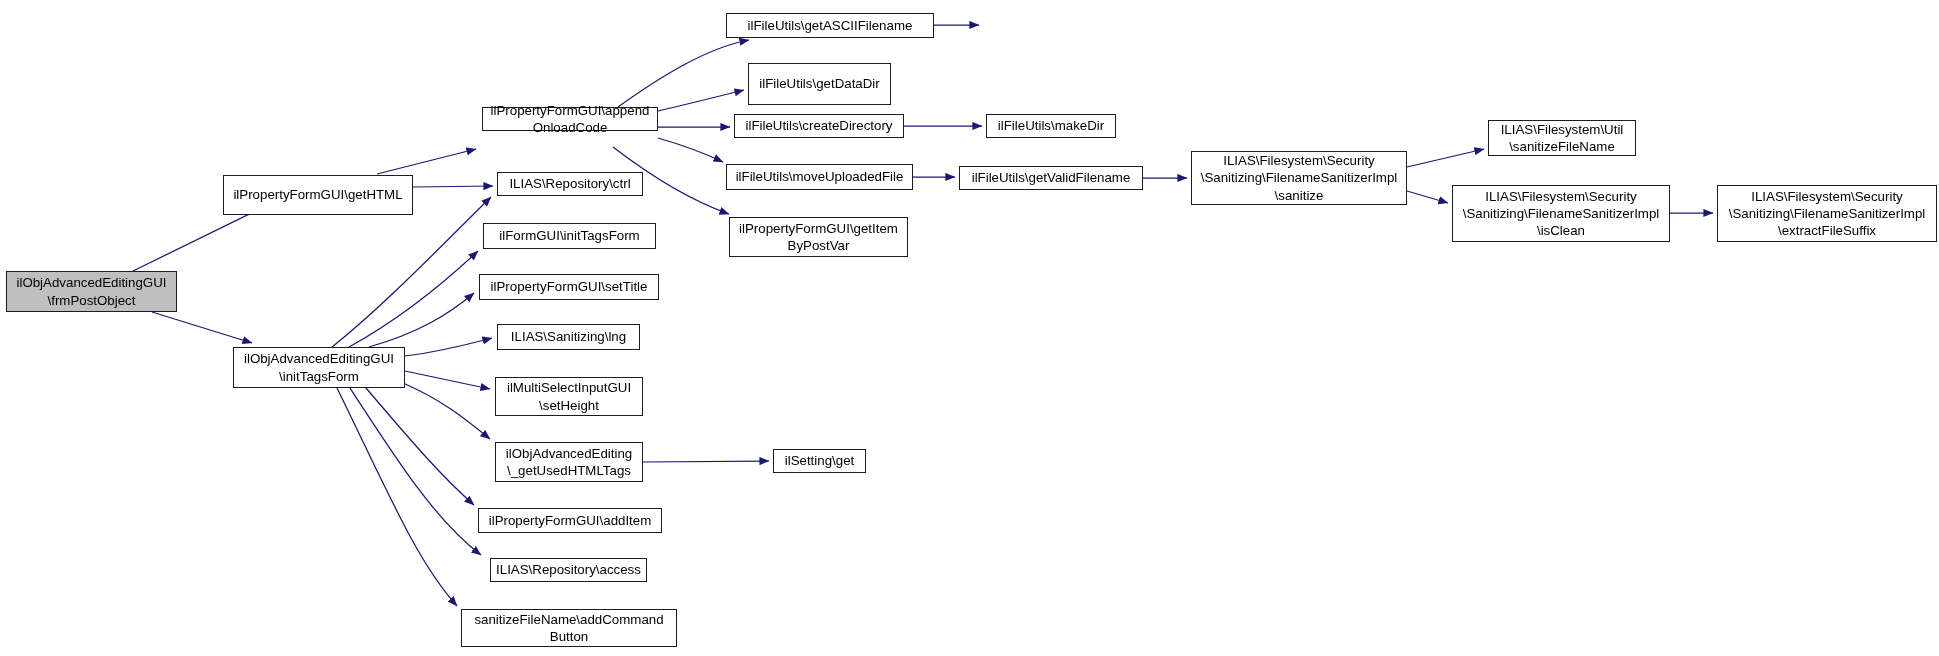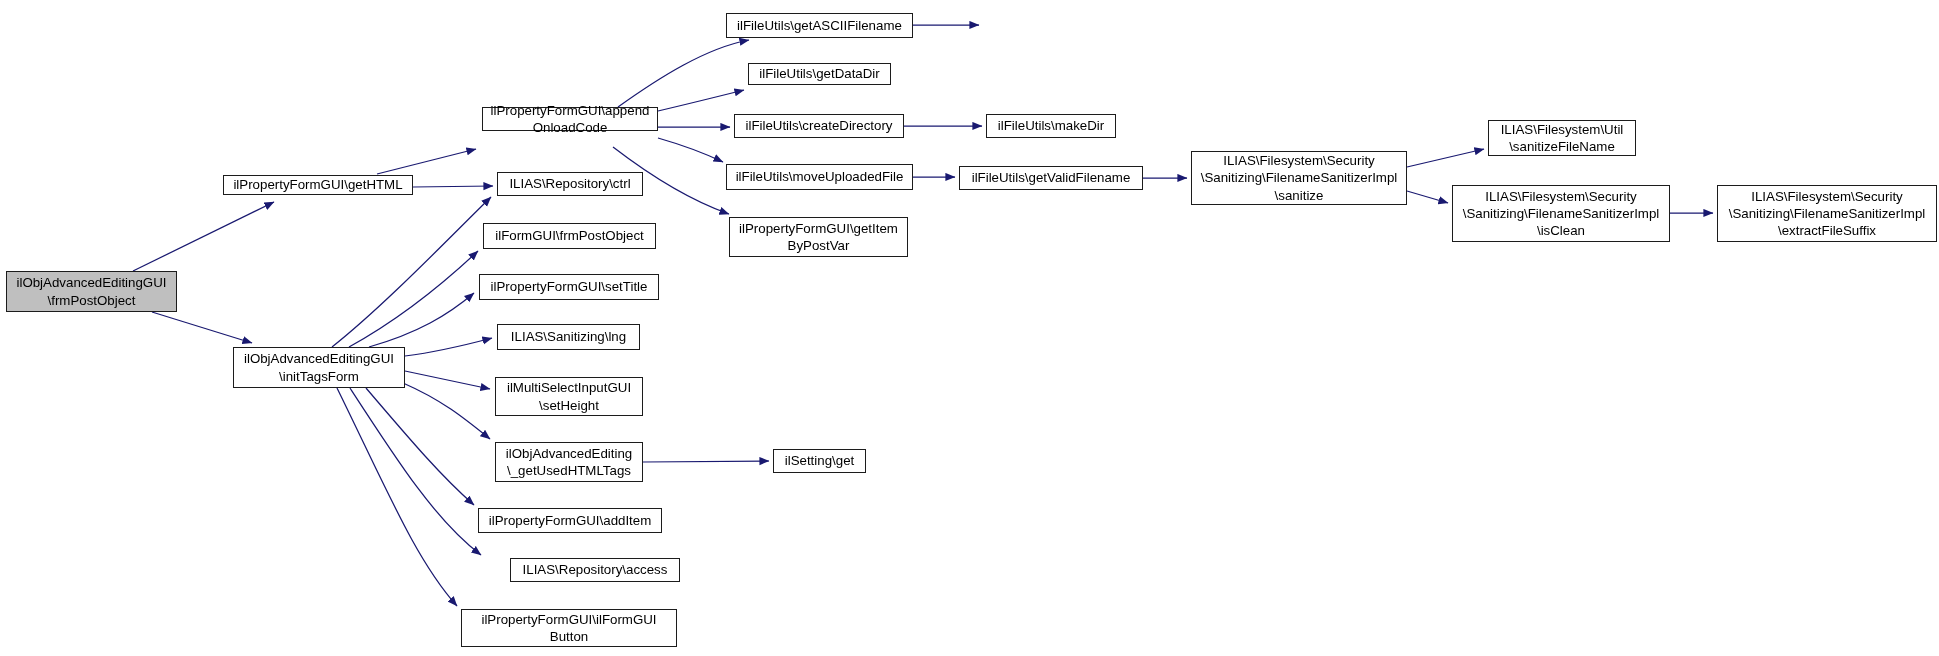--- a/index.html
+++ b/index.html
@@ -56,39 +56,39 @@
     <path class="edge" d="M913,177 L955,177"></path>
     <path class="edge" d="M1143,178 L1187,178"></path>
     <path class="edge" d="M1407,167 L1484,149"></path>
     <path class="edge" d="M1407,191 L1448,203"></path>
     <path class="edge" d="M1670,213 L1713,213"></path>
     <path class="edge" d="M643,462 L769,461"></path>
   </svg>
 
   <div class="node hl" style="left:6px;top:271px;width:171px;height:41px">ilObjAdvancedEditingGUI
 \frmPostObject</div>
-  <div class="node" style="left:223px;top:175px;width:190px;height:20px">ilPropertyFormGUI\getHTML</div>
+  <div class="node" style="left:223px;top:175px;width:190px;height:40px">ilPropertyFormGUI\getHTML</div>
   <div class="node" style="left:233px;top:347px;width:172px;height:41px">ilObjAdvancedEditingGUI
 \initTagsForm</div>
   <div class="node" style="left:482px;top:107px;width:176px;height:24px">ilPropertyFormGUI\append
 OnloadCode</div>
   <div class="node" style="left:497px;top:172px;width:146px;height:24px">ILIAS\Repository\ctrl</div>
-  <div class="node" style="left:483px;top:223px;width:173px;height:26px">ilFormGUI\frmPostObject</div>
+  <div class="node" style="left:483px;top:223px;width:173px;height:26px">ilFormGUI\initTagsForm</div>
   <div class="node" style="left:479px;top:274px;width:180px;height:26px">ilPropertyFormGUI\setTitle</div>
   <div class="node" style="left:497px;top:324px;width:143px;height:26px">ILIAS\Sanitizing\lng</div>
   <div class="node" style="left:495px;top:377px;width:148px;height:39px">ilMultiSelectInputGUI
 \setHeight</div>
   <div class="node" style="left:495px;top:442px;width:148px;height:40px">ilObjAdvancedEditing
 \_getUsedHTMLTags</div>
   <div class="node" style="left:478px;top:508px;width:184px;height:25px">ilPropertyFormGUI\addItem</div>
-  <div class="node" style="left:510px;top:558px;width:170px;height:24px">ILIAS\Repository\access</div>
-  <div class="node" style="left:461px;top:609px;width:216px;height:38px">ilPropertyFormGUI\ilFormGUI
+  <div class="node" style="left:490px;top:558px;width:157px;height:24px">ILIAS\Repository\access</div>
+  <div class="node" style="left:461px;top:609px;width:216px;height:38px">sanitizeFileName\addCommand
 Button</div>
-  <div class="node" style="left:726px;top:13px;width:187px;height:25px">ilFileUtils\getASCIIFilename</div>
-  <div class="node" style="left:748px;top:63px;width:143px;height:22px">ilFileUtils\getDataDir</div>
+  <div class="node" style="left:726px;top:13px;width:208px;height:25px">ilFileUtils\getASCIIFilename</div>
+  <div class="node" style="left:748px;top:63px;width:143px;height:42px">ilFileUtils\getDataDir</div>
   <div class="node" style="left:734px;top:114px;width:170px;height:24px">ilFileUtils\createDirectory</div>
   <div class="node" style="left:986px;top:114px;width:130px;height:24px">ilFileUtils\makeDir</div>
   <div class="node" style="left:726px;top:164px;width:187px;height:26px">ilFileUtils\moveUploadedFile</div>
   <div class="node" style="left:959px;top:166px;width:184px;height:24px">ilFileUtils\getValidFilename</div>
   <div class="node" style="left:729px;top:217px;width:179px;height:40px">ilPropertyFormGUI\getItem
 ByPostVar</div>
   <div class="node" style="left:1191px;top:151px;width:216px;height:54px">ILIAS\Filesystem\Security
 \Sanitizing\FilenameSanitizerImpl
 \sanitize</div>
   <div class="node" style="left:1488px;top:120px;width:148px;height:36px">ILIAS\Filesystem\Util

